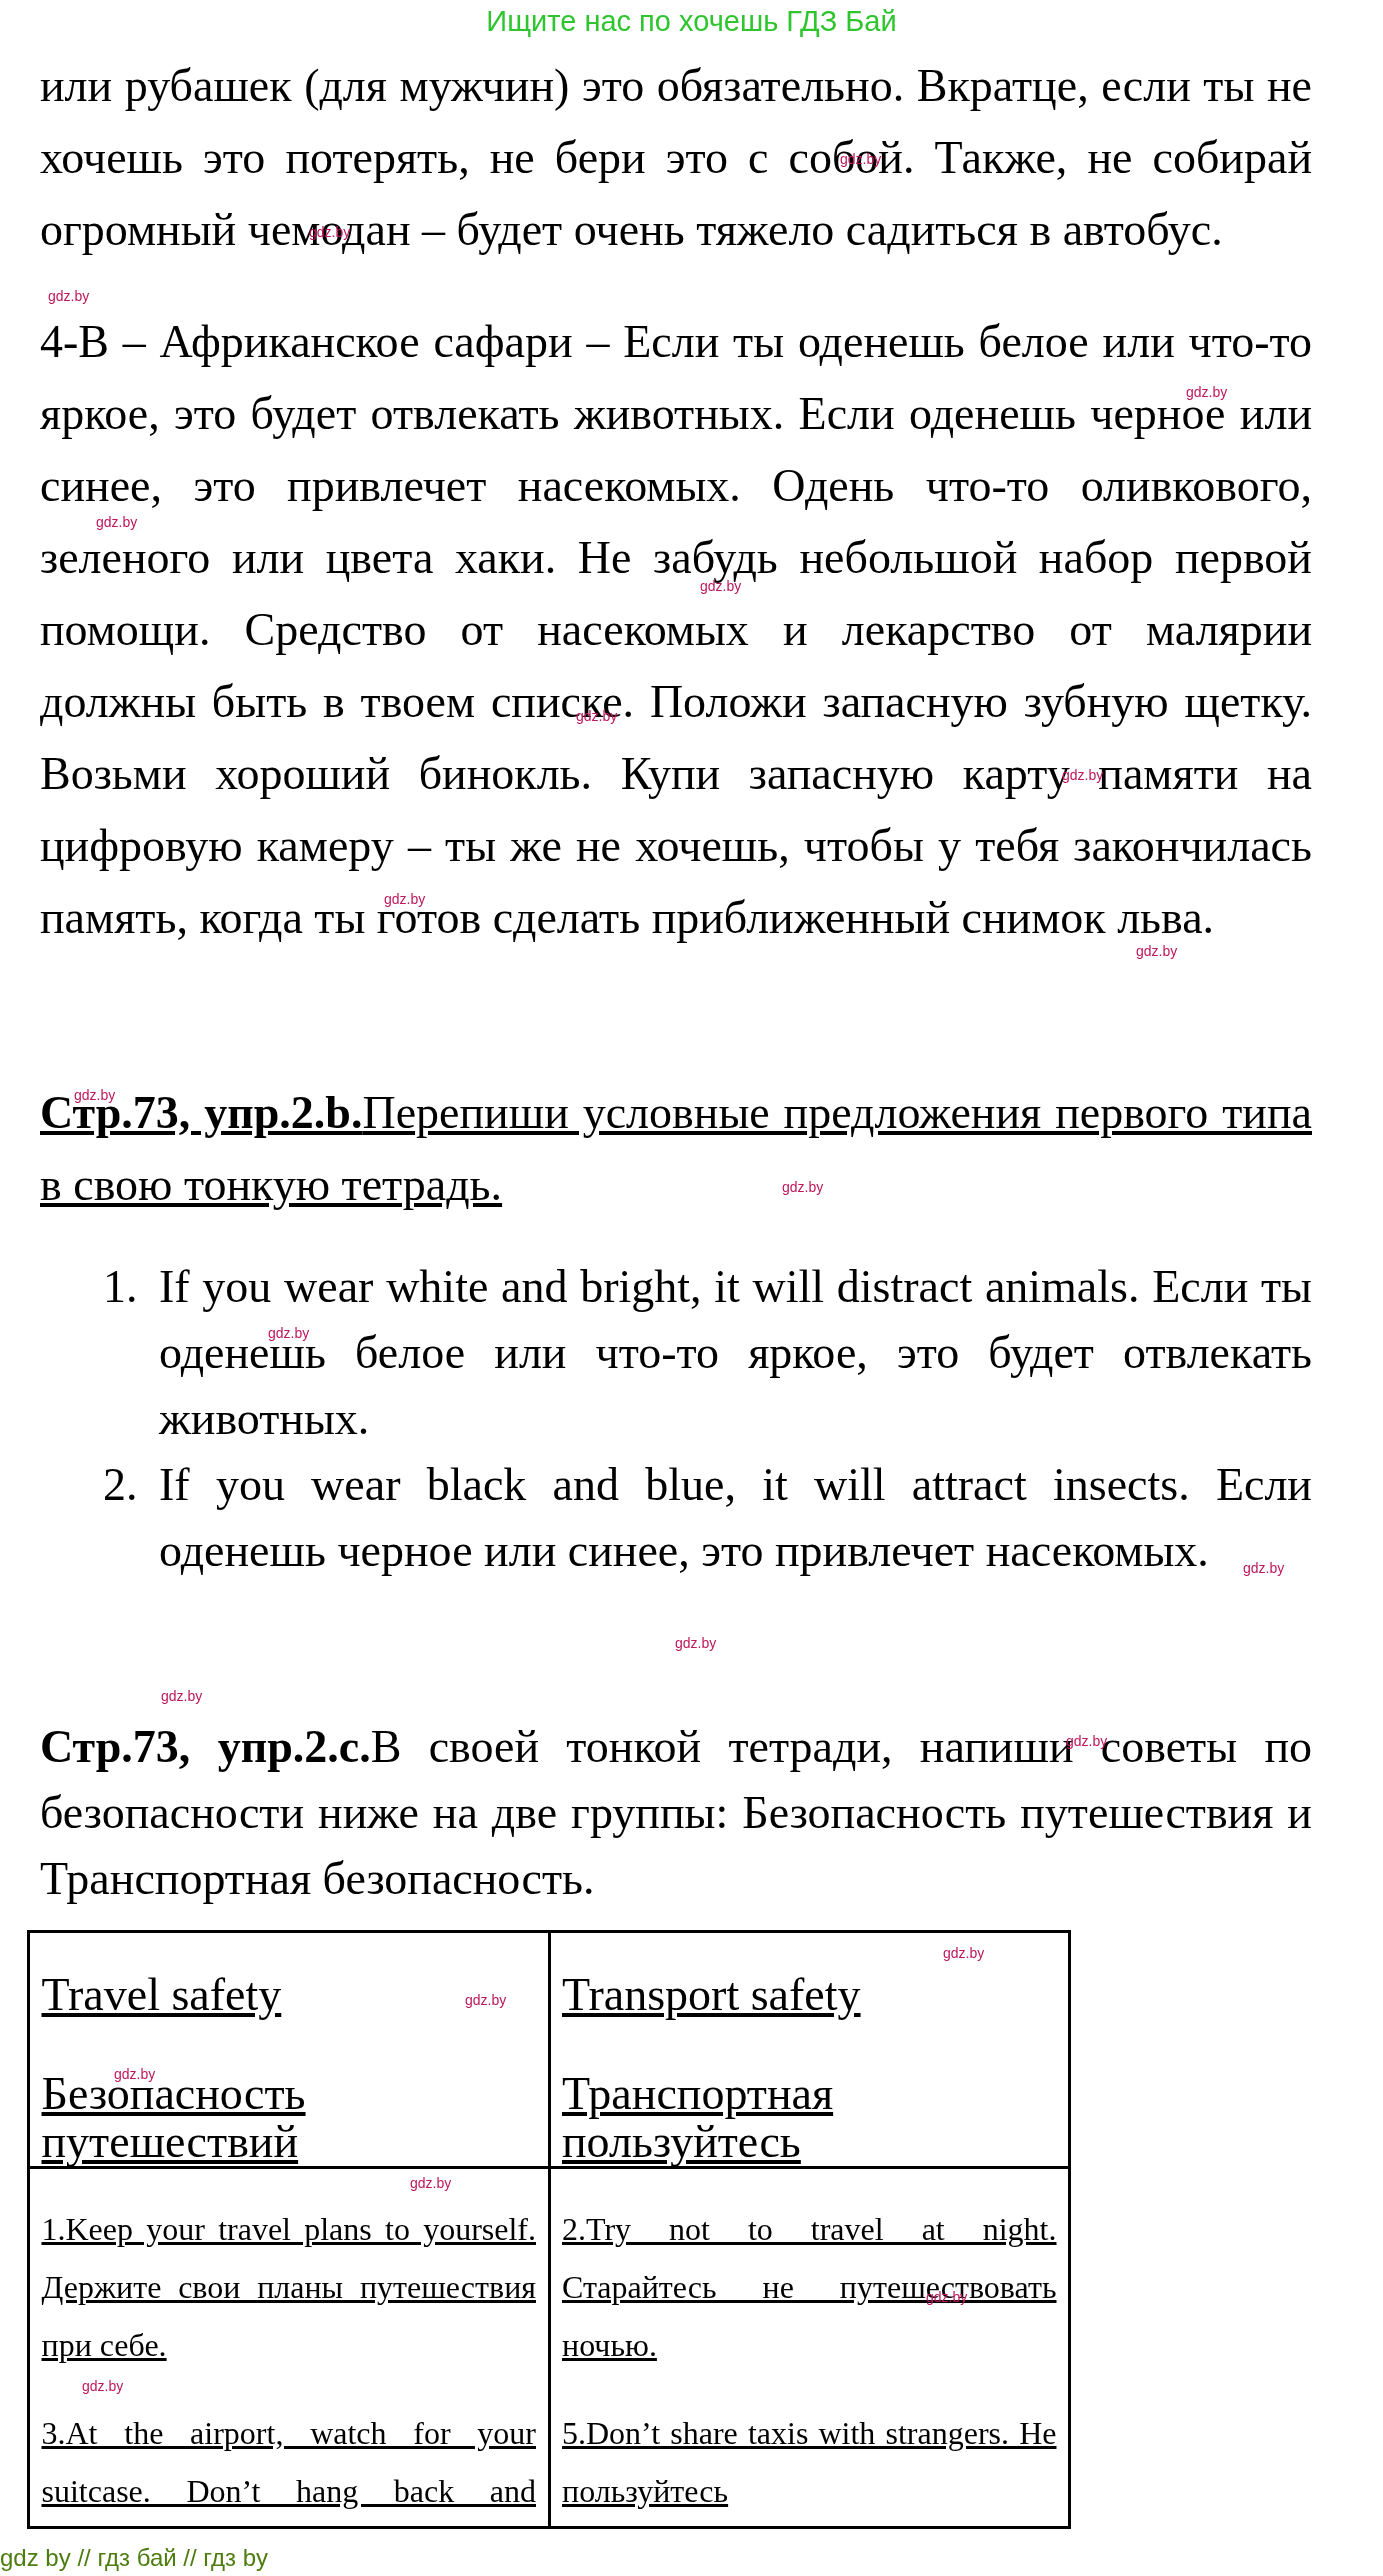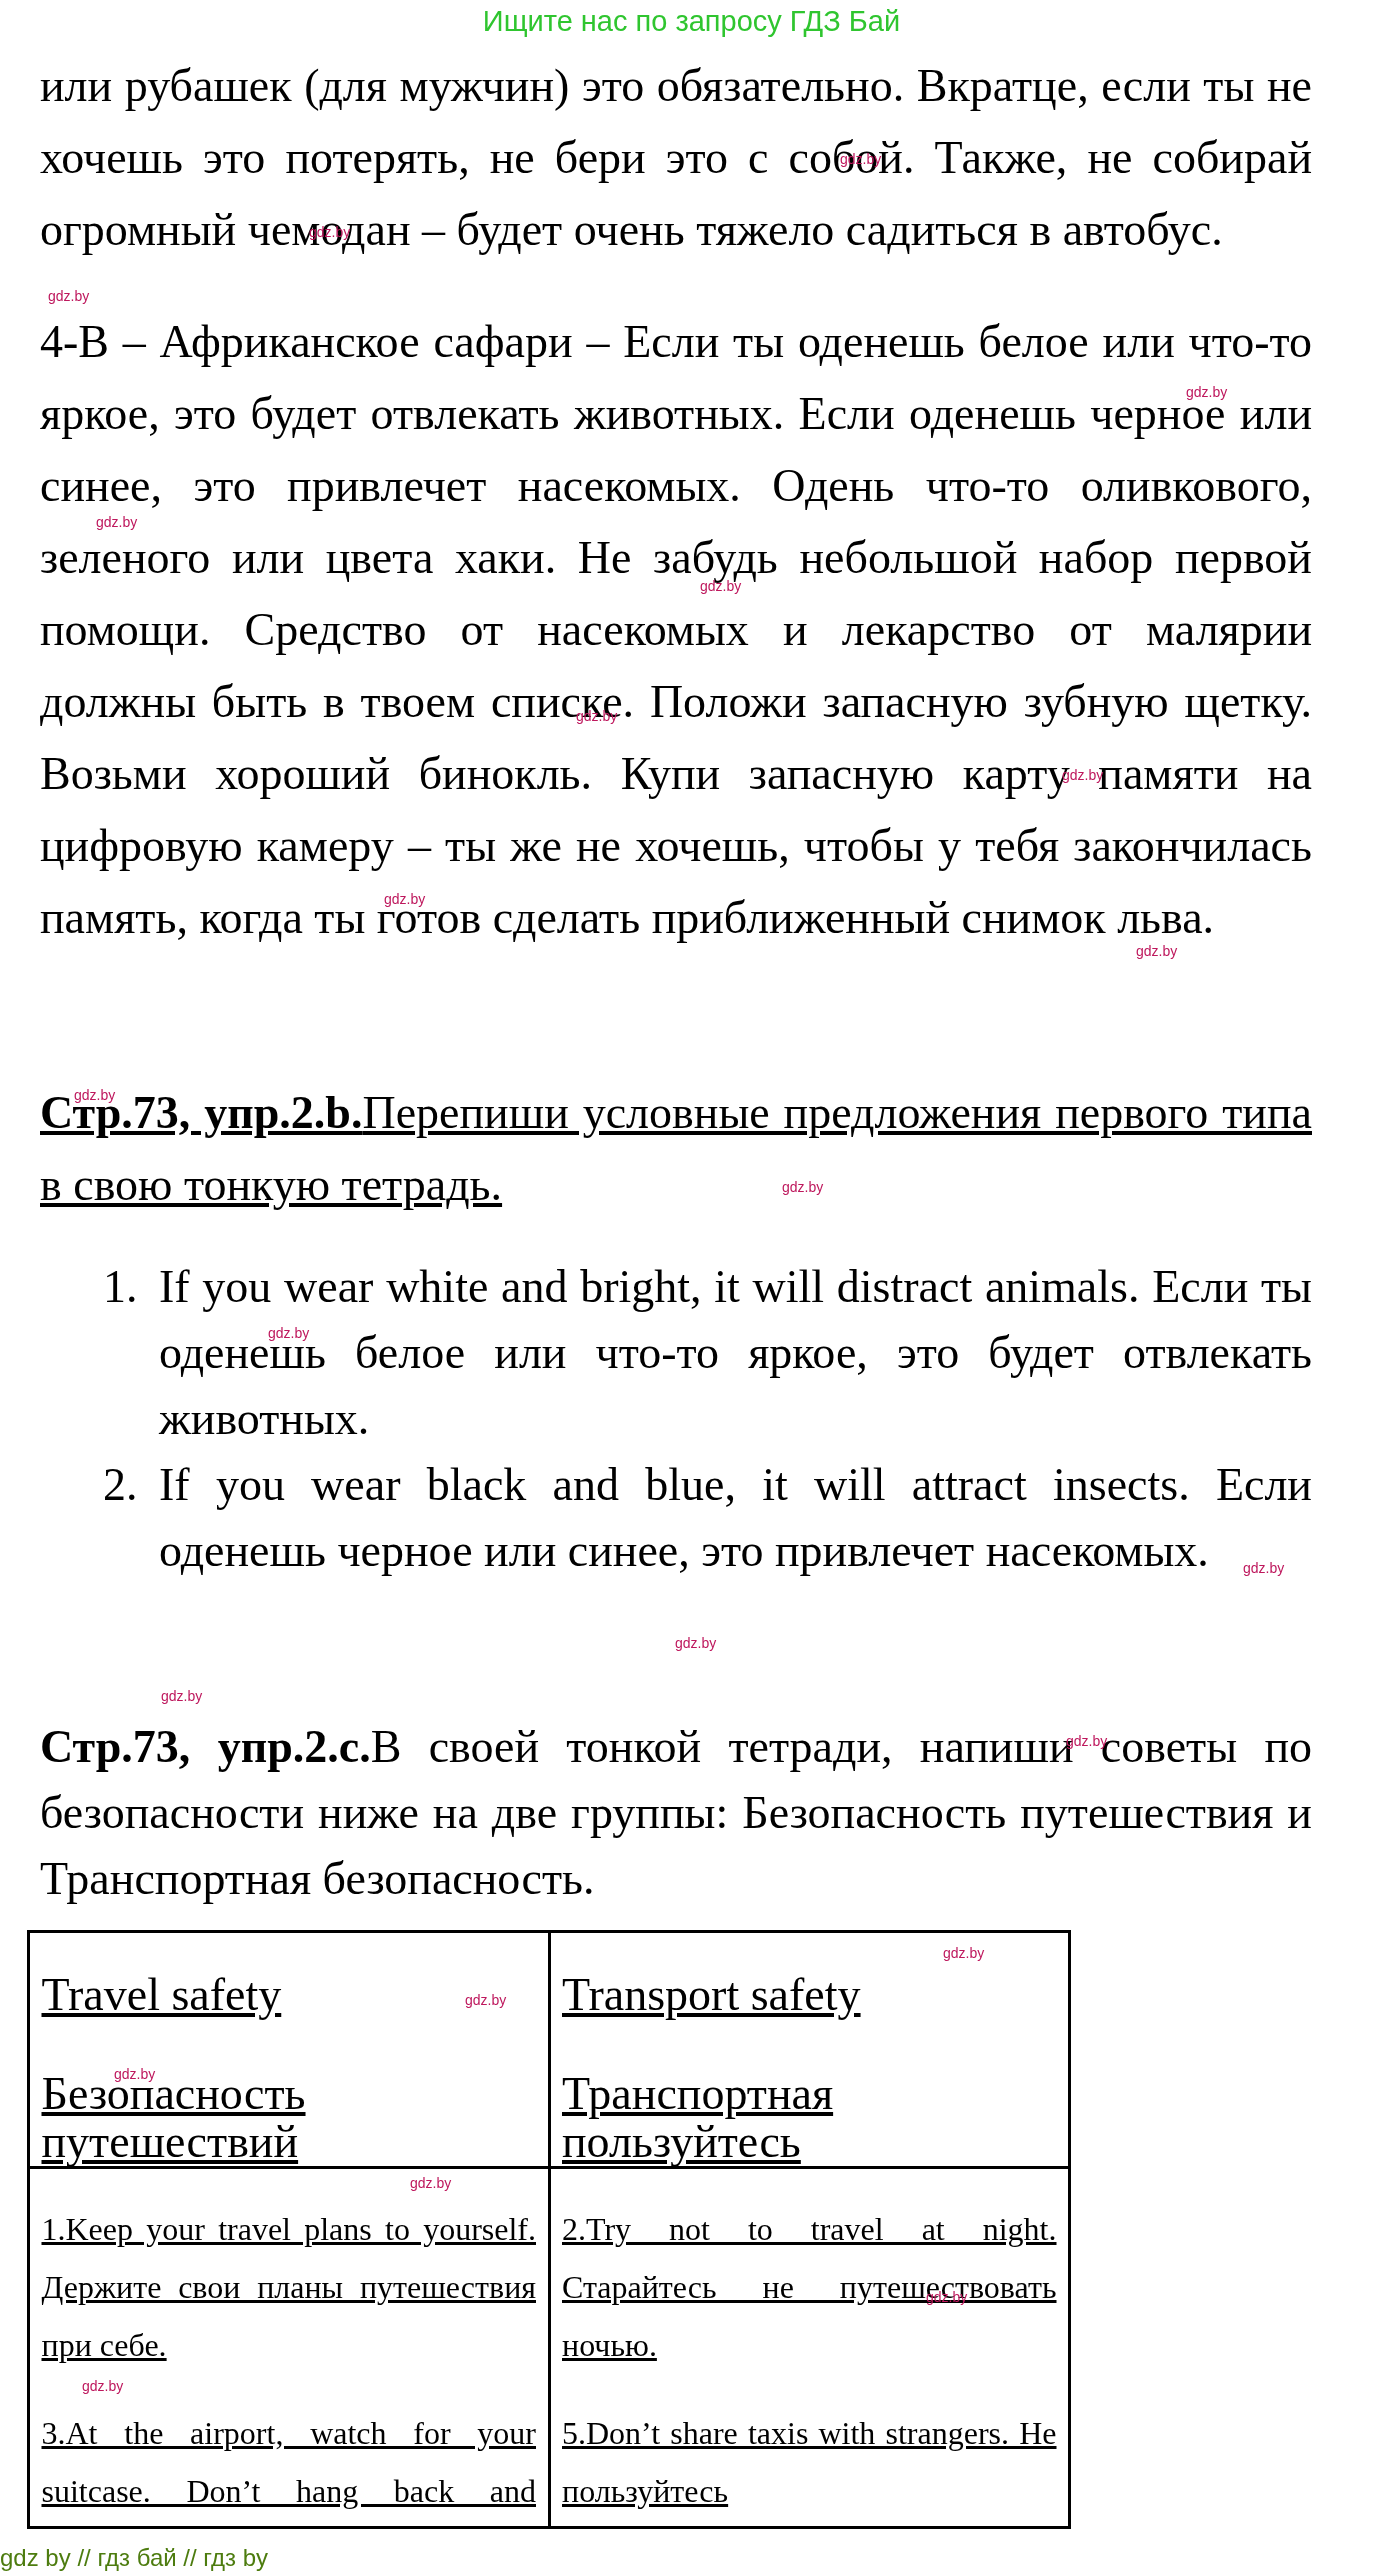--- a/index.html
+++ b/index.html
@@ -58,21 +58,21 @@
     position: absolute;
     font-family: "Liberation Sans", "DejaVu Sans", sans-serif;
     font-size: 14px;
     color: #be185d;
     white-space: nowrap;
   }
 </style>
 </head>
 <body>
 
-<div class="promo">Ищите нас по запросу ГДЗ Бай</div>
+<div class="promo">Ищите нас по хочешь ГДЗ Бай</div>
 
 <div class="content">
 
   <p class="para p1">или рубашек (для мужчин) это обязательно. Вкратце, если ты не хочешь это потерять, не бери это с собой. Также, не собирай огромный чемодан – будет очень тяжело садиться в автобус.</p>
 
   <p class="para p2">4-B – Африканское сафари – Если ты оденешь белое или что-то яркое, это будет отвлекать животных. Если оденешь черное или синее, это привлечет насекомых. Одень что-то оливкового, зеленого или цвета хаки. Не забудь небольшой набор первой помощи. Средство от насекомых и лекарство от малярии должны быть в твоем списке. Положи запасную зубную щетку. Возьми хороший бинокль. Купи запасную карту памяти на цифровую камеру – ты же не хочешь, чтобы у тебя закончилась память, когда ты готов сделать приближенный снимок льва.</p>
 
   <p class="ex-head ex-b"><b class="ex-label">Стр.73, упр.2.b.</b><span>Перепиши условные предложения первого типа в свою тонкую тетрадь.</span></p>
 
   <div class="list">

